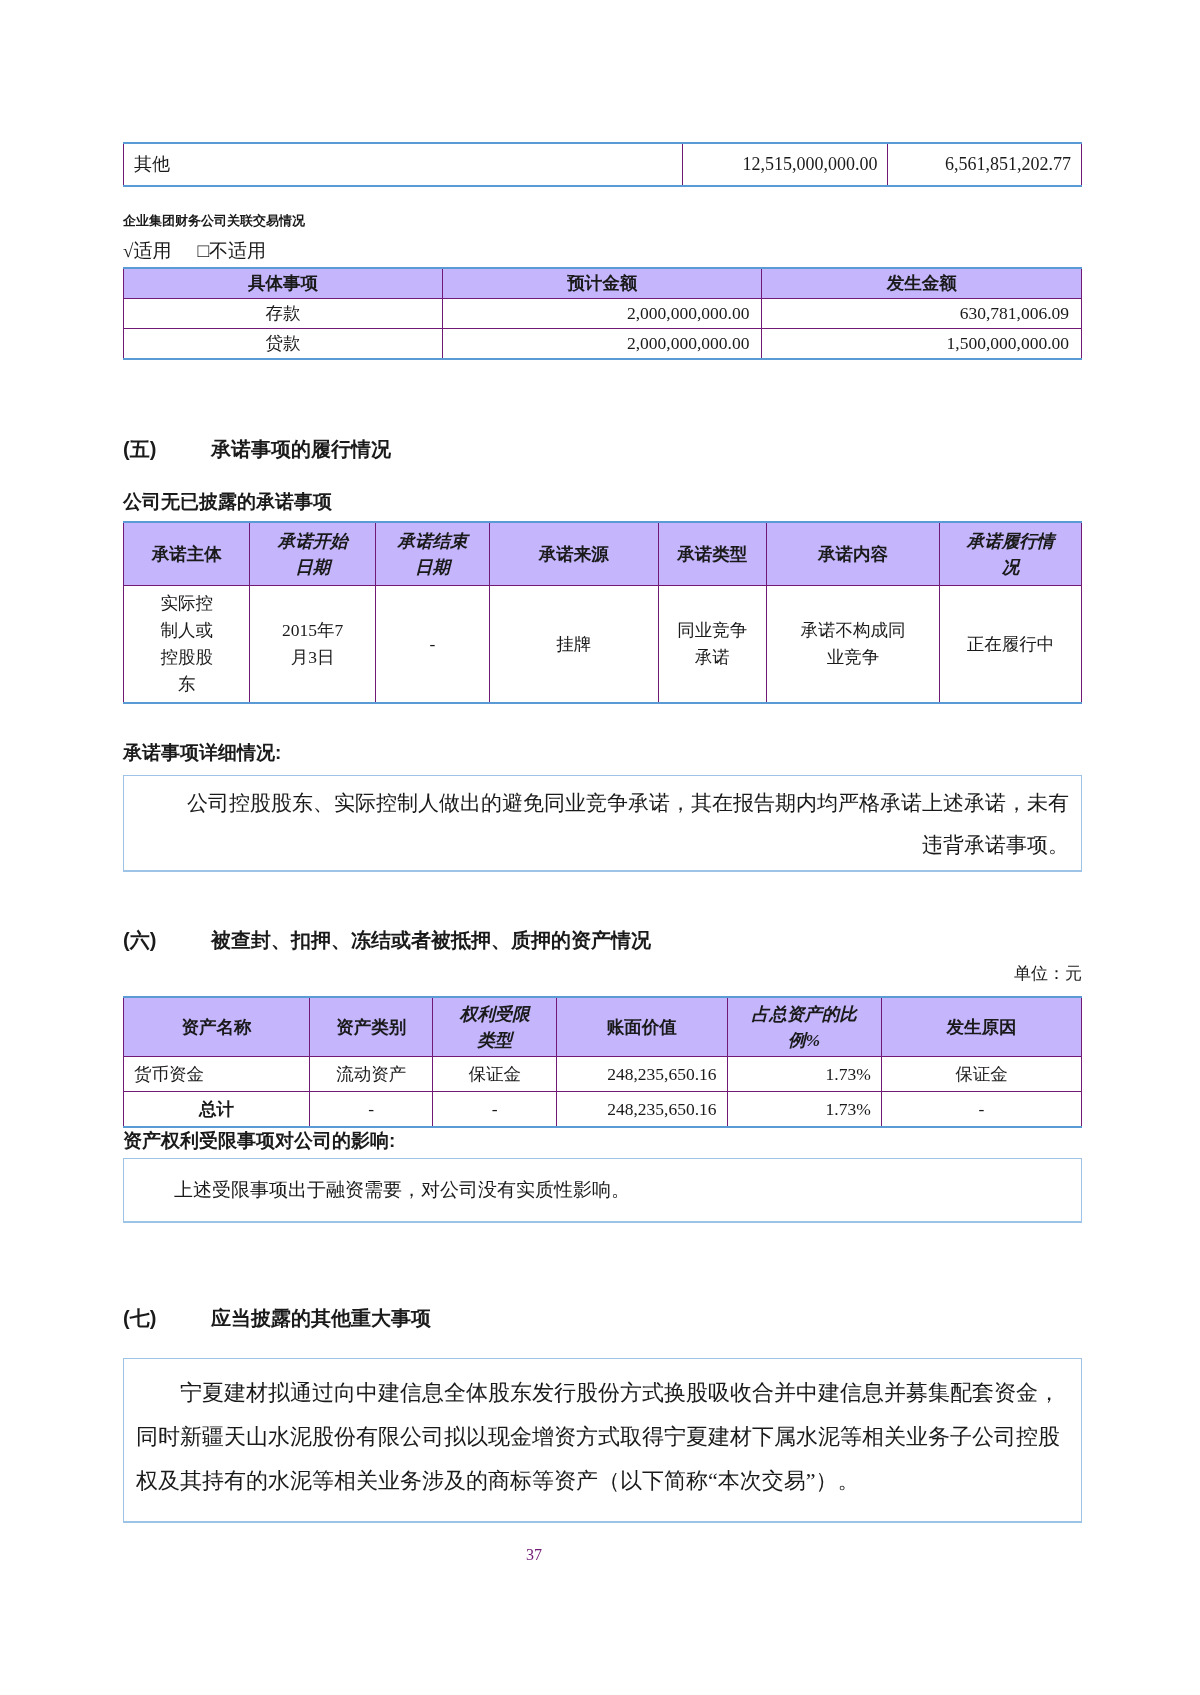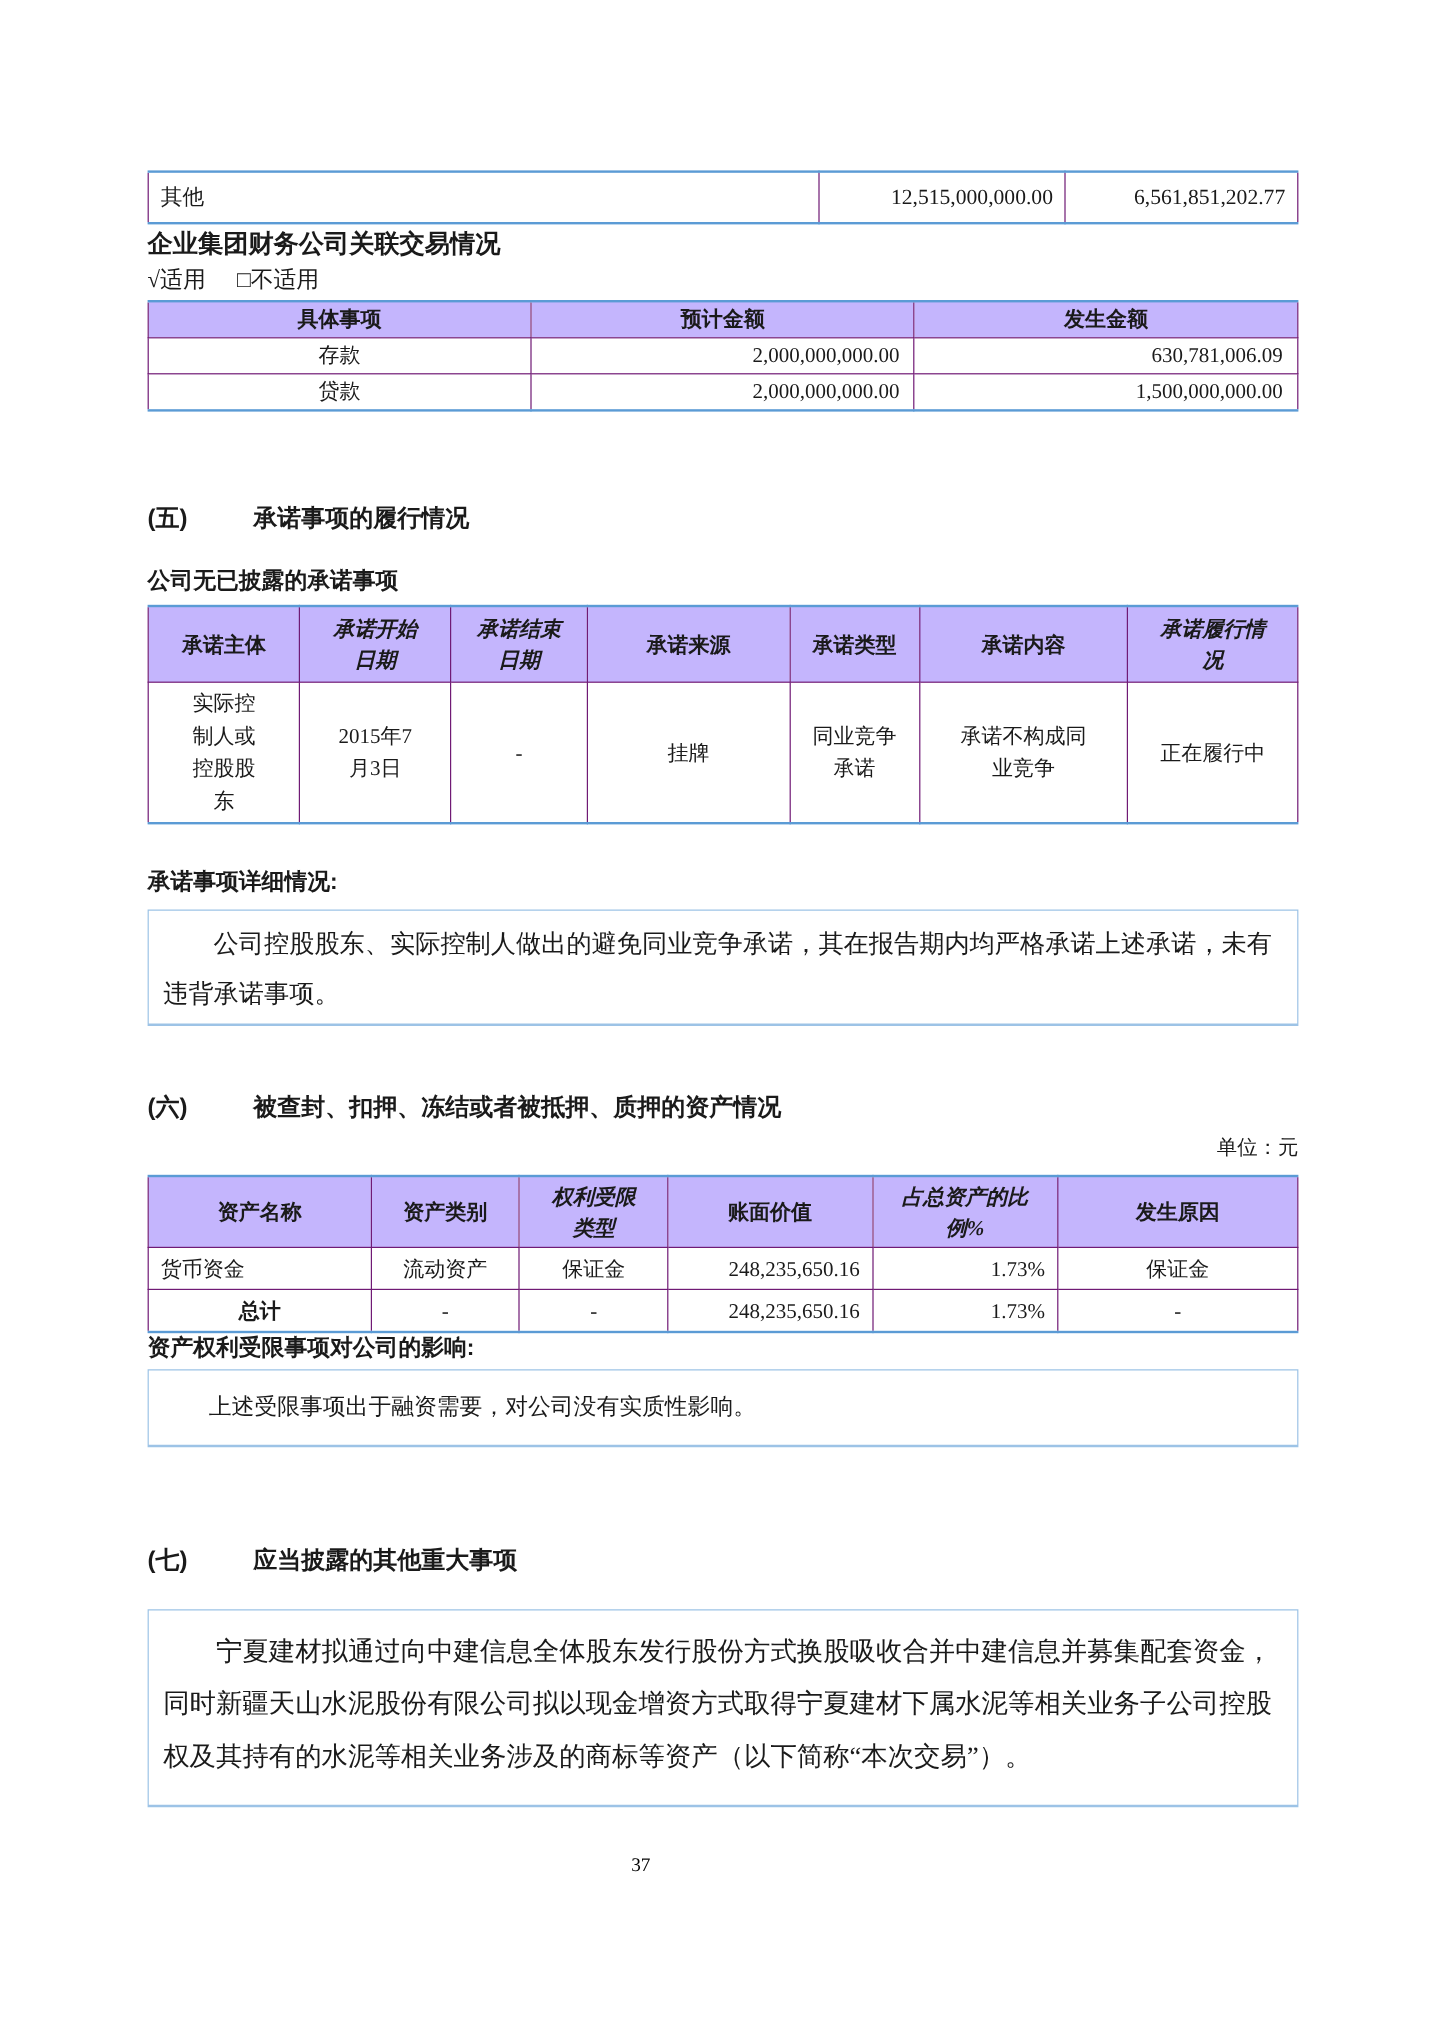--- a/index.html
+++ b/index.html
@@ -25,22 +25,22 @@
   th.wrap2 { white-space:pre-line;font-style:italic; }
   .al { text-align:left; }  .ac { text-align:center; }  .ar { text-align:right; }
   .bold { font-weight:bold; }
 
   
   .t-carryover { margin-top:142px; }
   .t-carryover td { padding:8px 10px; line-height:25px; font-size:18px; }
 
   
   .fin-heading {
-    margin-top:4px; font-family:"Liberation Sans","DejaVu Sans",sans-serif;
-    font-weight:bold; font-size:21px; line-height:26px;
+    margin-top:21px; font-family:"Liberation Sans","DejaVu Sans",sans-serif;
+    font-weight:bold; font-size:13px; line-height:26px;
   }
   .applicability { margin-top:4px; font-size:19px; line-height:26px; }
   .applicability .opt { margin-right:26px; }
   .t-fin { margin-top:3px; }
   .t-fin td, .t-fin th { padding:3px 12px; line-height:23px; }
 
   
   .sec-heading {
     font-family:"Liberation Sans","DejaVu Sans",sans-serif;
     font-weight:bold; font-size:20px; line-height:27px;
@@ -71,35 +71,35 @@
   .detail-label { margin-top:36px; }
   .impact-label { }
 
   
   .note-box {
     border:1px solid #9DC3E6; border-bottom-width:2px;
     width:100%;
   }
   .note-box p { text-indent:2em; }
   .box1 { margin-top:10px; padding:6px 12px 4px; }
-  .box1 p { font-size:21px; line-height:42px; }
+  .box1 p { font-size:21px; line-height:42px;text-align:right; }
   .box2 { margin-top:5px; padding:20px 12px; }
   .box2 p { font-size:19px; line-height:22px; }
   .box3 { margin-top:26px; padding:12px 12px 18px; }
   .box3 p { font-size:22px; line-height:44px; }
 
   
   .unit { margin-top:9px; text-align:right; font-size:17px; line-height:21px; }
   .t-asset { margin-top:12px; }
   .t-asset td { line-height:24px; padding:5px 10px; }
   .t-asset thead th { padding:3px 4px; }
 
   .page-number {
     position:absolute; left:0; top:1546px; width:1068px;
-    text-align:center; font-size:16px; color:#000000;
+    text-align:center; font-size:16px; color:#701a75;
   }
 </style>
 </head>
 <body>
 
 <div class="page">
 
   <table class="doc t-carryover">
     <colgroup>
         <col style="width:58.4%">

